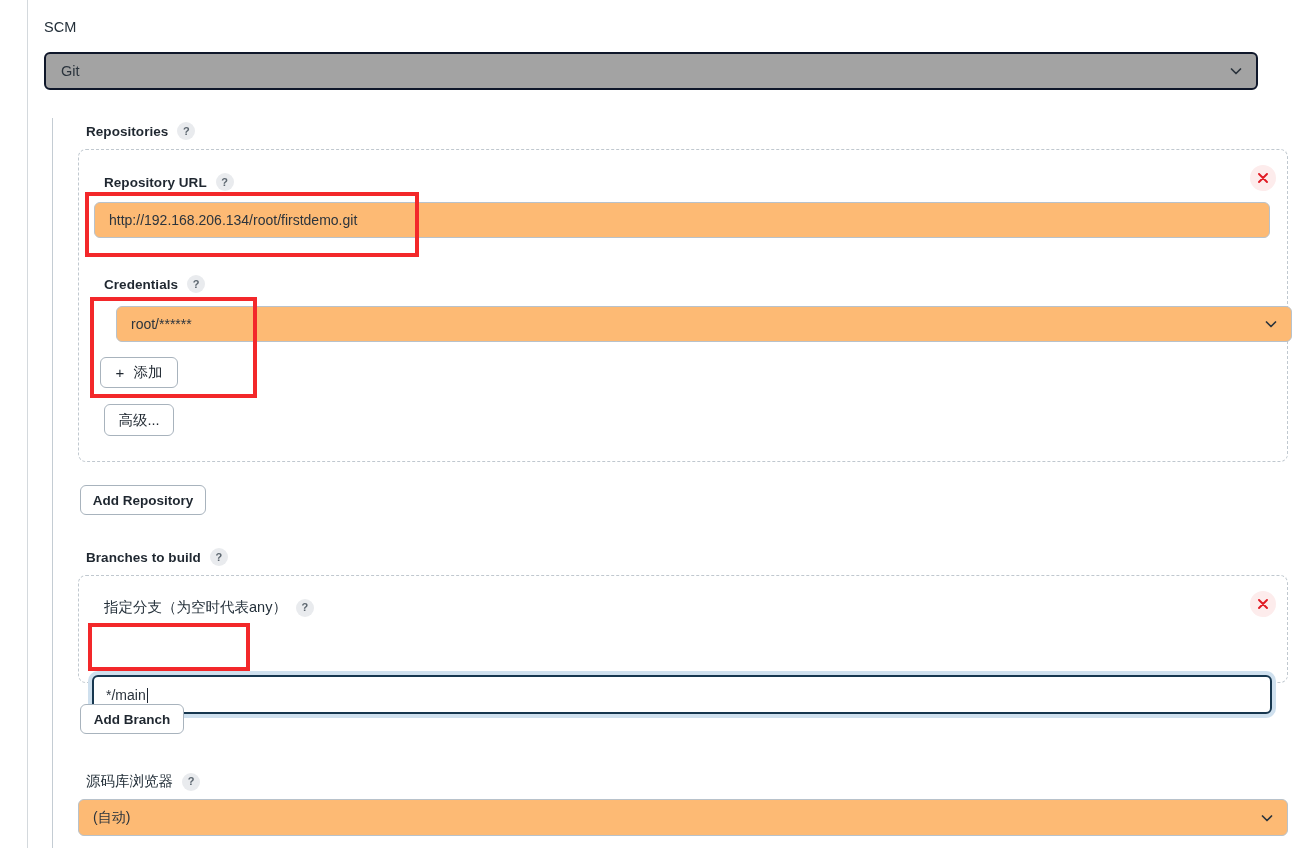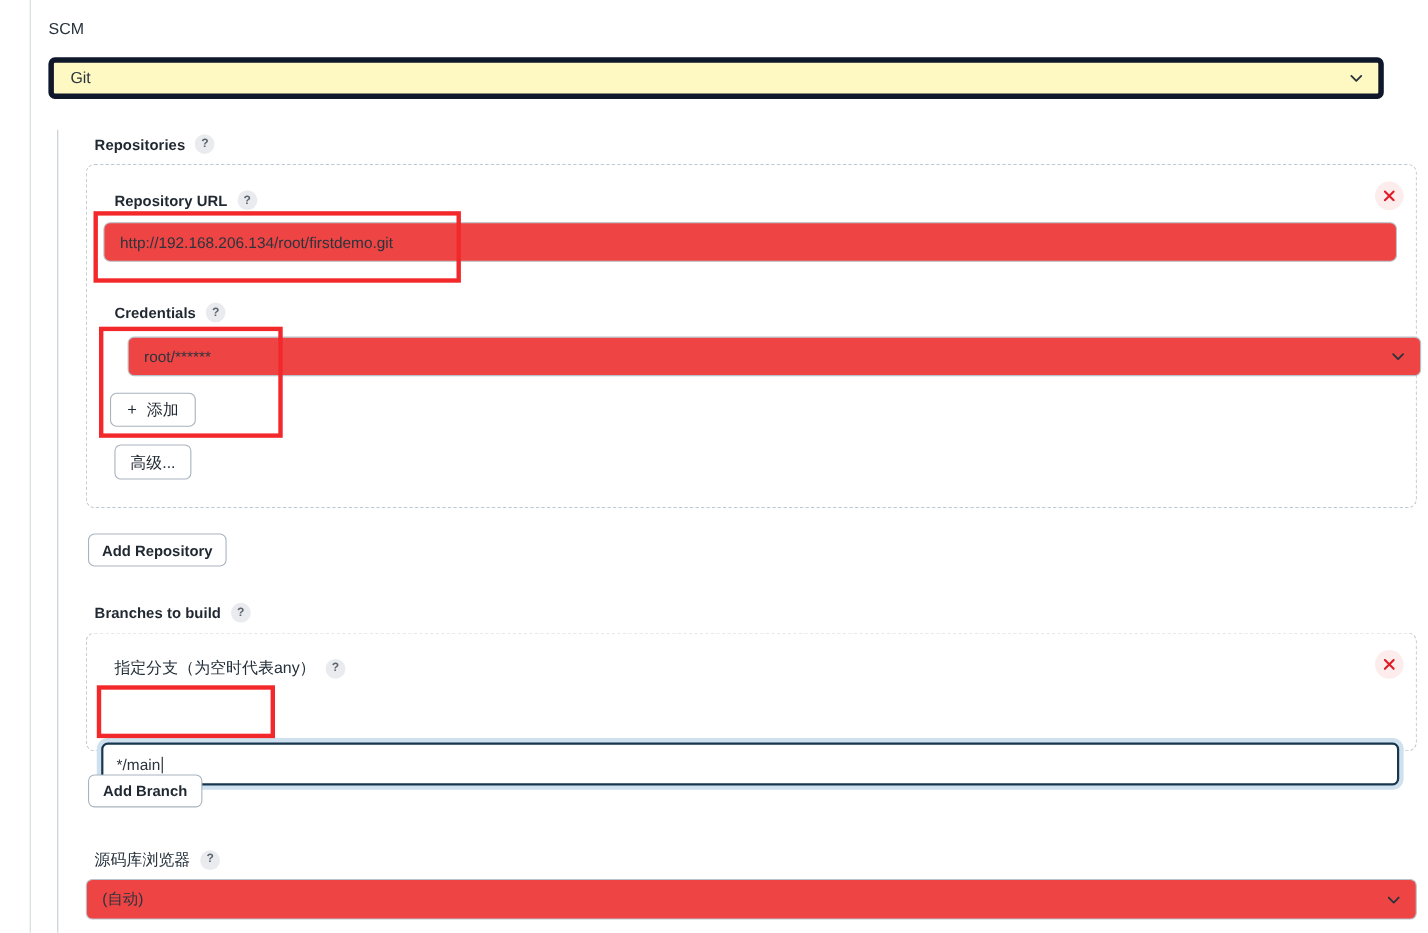--- a/index.html
+++ b/index.html
@@ -27,23 +27,23 @@
   .scm-label {
     position: absolute;
     left: 44px; top: 19px;
     font-size: 14.5px; color: #1f2730; font-weight: 400;
     letter-spacing: .1px;
   }
   .scm-select {
     position: absolute;
     left: 44px; top: 52px;
     width: 1214px; height: 38px;
-    border: 5px solid #0f172a;
+    border: 2px solid #0f172a;
     border-radius: 6px;
-    background: #fef9c3;
+    background: #a3a3a3;
   }
   .scm-select .val {
     position: absolute; left: 15px; top: 50%;
     transform: translateY(-50%);
     font-size: 14.5px; color: #2b343d;
   }
 
   
   .section-bar {
     position: absolute;
@@ -87,21 +87,21 @@
   }
   .repo-block { left: 78px; top: 149px; width: 1210px; height: 313px; }
 
   .field-label-repo-url   { position: absolute; left: 94px; top: 173px; }
   .field-label-creds      { position: absolute; left: 94px; top: 275px; }
 
   .inp {
     position: absolute;
     border: 1px solid #b8c2cb;
     border-radius: 6px;
-    background: #ef4444;
+    background: #fdba74;
     height: 36px;
   }
   .inp .val {
     position: absolute; left: 14px; top: 50%;
     transform: translateY(-50%);
     font-size: 14px; color: #2b343d;
     white-space: nowrap;
   }
   .repo-url-input { left: 94px; top: 202px; width: 1176px; }
   .creds-select   { left: 94px; top: 306px; width: 1176px; margin-left: 22px; }

